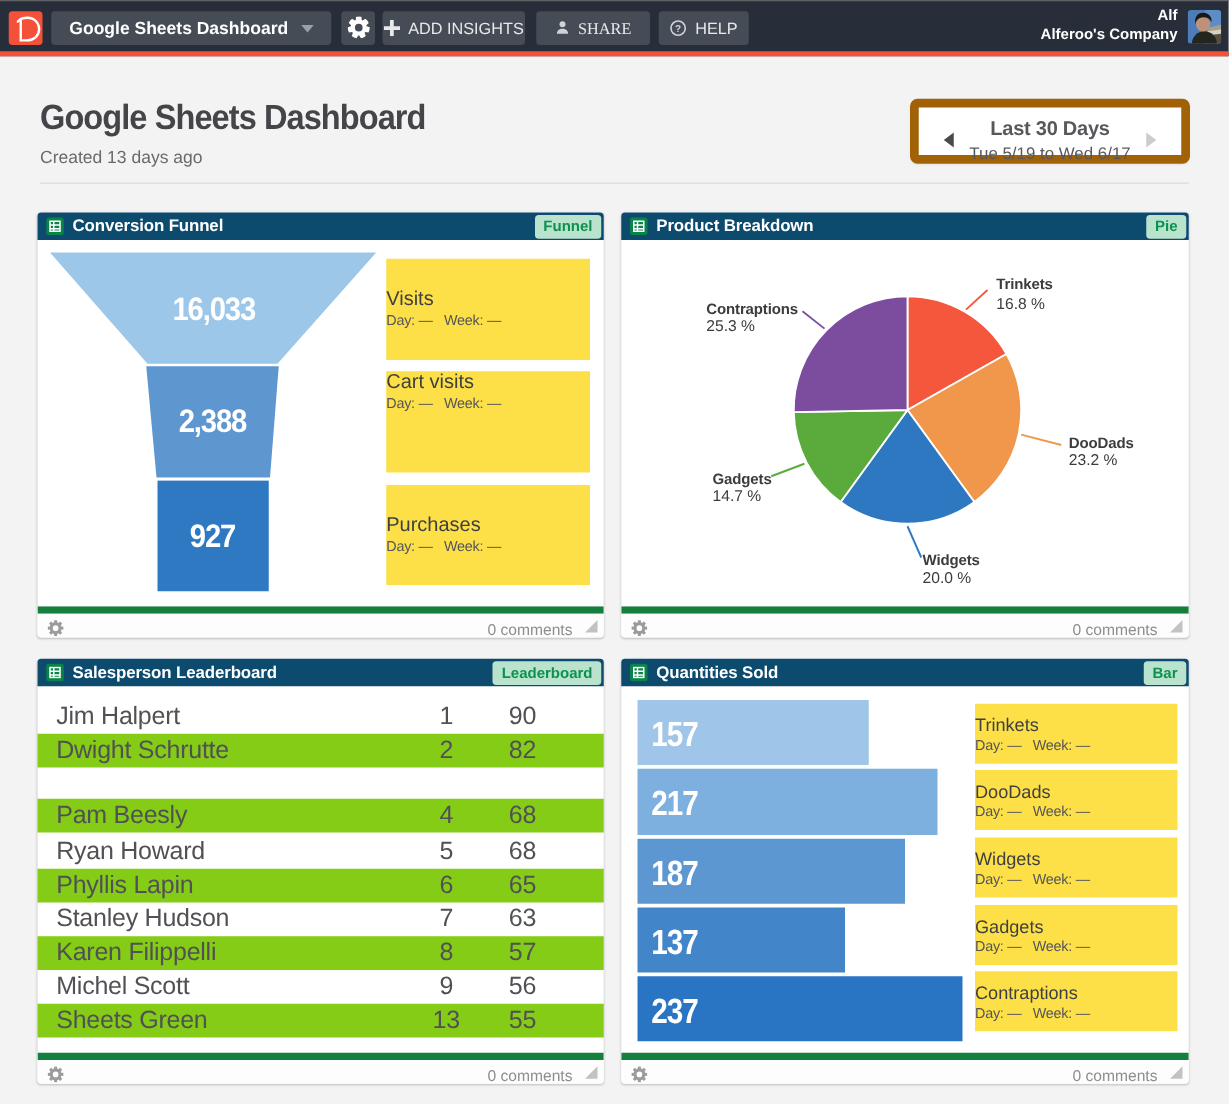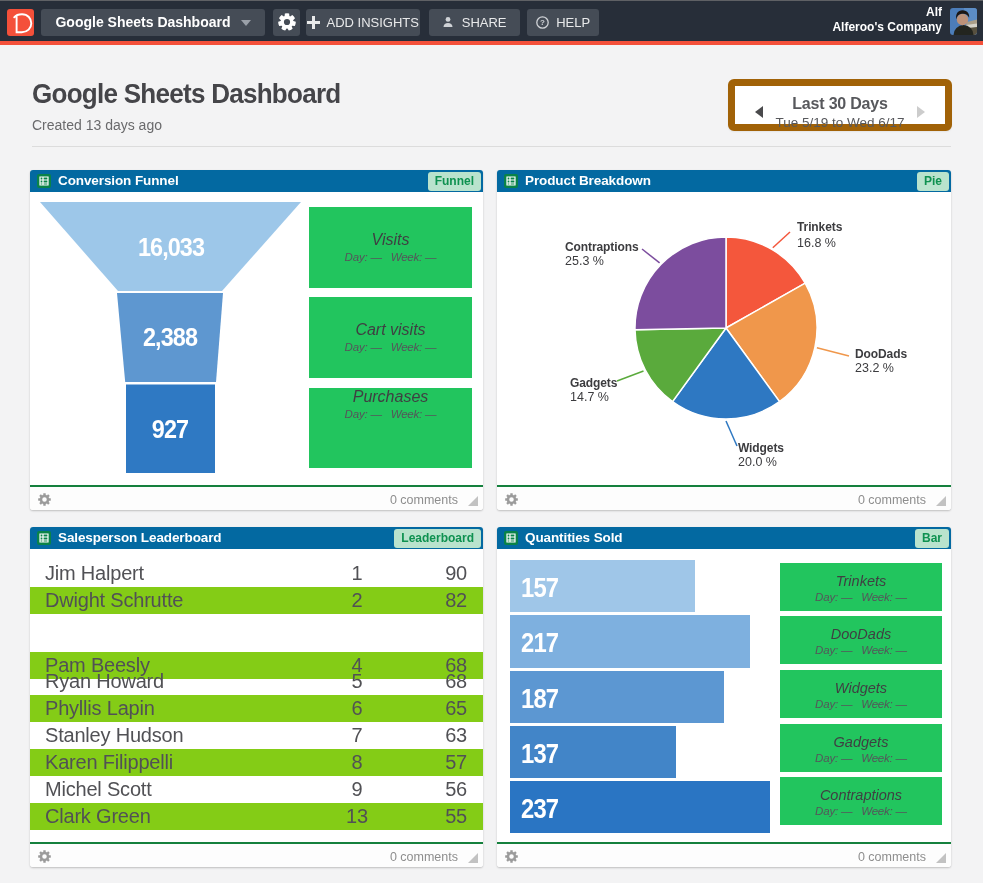--- a/index.html
+++ b/index.html
@@ -7,57 +7,57 @@
 #stage { position:relative; width:983px; height:883px; }
 
 
 .topbar { position:absolute; left:0; top:0; width:983px; height:45px; background:#272e39; border-top:1px solid #5f6165; border-bottom:4px solid #f4503a; }
 .logo { position:absolute; left:7px; top:8px; width:27px; height:27px; background:#f4503a; border-radius:3px; }
 .tbtn { position:absolute; top:8px; height:27px; background:#454c56; border-radius:3px; color:#fff; font-size:13px; font-weight:bold; line-height:27px; text-align:center; }
 .dd { left:41px; width:224px; font-size:14px; }
 .dd .caret { display:inline-block; width:0; height:0; border-left:5px solid transparent; border-right:5px solid transparent; border-top:6px solid #9aa0a8; margin-left:10px; vertical-align:middle; }
 .gearbtn { left:273px; width:27px; }
 .addbtn { left:306px; width:114px; font-weight:normal; font-size:13px; color:#e8e9ea; }
-.sharebtn { left:429px; width:91px; font-weight:normal; font-size:13px; color:#e8e9ea; }
+.sharebtn { left:429px; width:91px; font-weight:normal; font-size:13px; color:#e8e9ea;font-family:Liberation Serif, serif; }
 .helpbtn { left:527px; width:72px; font-weight:normal; font-size:13px; color:#e8e9ea; }
 .acct { position:absolute; right:41px; top:4px; text-align:right; color:#fff; font-size:12px; font-weight:bold; line-height:15px; }
 .avatar { position:absolute; right:6px; top:7px; width:27px; height:27px; border-radius:3px; overflow:hidden; }
 
 
 h1 { position:absolute; left:32px; top:78px; font-size:28px; color:#454549; letter-spacing:-0.8px; transform:scaleX(0.93); transform-origin:0 0; white-space:nowrap; }
 .created { position:absolute; left:32px; top:117px; font-size:14px; color:#6a6a6c;text-align:right; }
 .hr { position:absolute; left:32px; top:146px; width:919px; height:1px; background:#dcdcdc; }
 .datecard { position:absolute; left:728px; top:79px; width:224px; height:52px; background:#fff; border:7px solid #a16207; border-radius:6px; box-shadow:0 1px 2px rgba(0,0,0,0.06); }
 .datecard .t1 { margin-top:9px; text-align:center; font-size:16px; font-weight:bold; color:#57585c; letter-spacing:-0.2px; }
 .datecard .t2 { text-align:center; font-size:13.5px; color:#57585c; margin-top:2px; }
 .caret-l { position:absolute; left:20px; top:20px; width:0; height:0; border-top:6px solid transparent; border-bottom:6px solid transparent; border-right:8px solid #4a4a4c; }
 .caret-r { position:absolute; right:20px; top:20px; width:0; height:0; border-top:6px solid transparent; border-bottom:6px solid transparent; border-left:8px solid #cccccc; }
 
 
 .panel { position:absolute; width:453px; height:340px; background:#fff; border-radius:3px; box-shadow:0 1px 2px rgba(0,0,0,0.22); }
-.phead { position:absolute; left:0; top:0; right:0; height:22px; background:#0369a1; border-radius:3px 3px 0 0;text-align:right; }
+.phead { position:absolute; left:0; top:0; right:0; height:22px; background:#0c4a6e; border-radius:3px 3px 0 0;text-align:right; }
 .phead .ticon { position:absolute; left:7px; top:4px; width:14px; height:14px; background:#0a8348; border-radius:2px; }
 .phead .ptitle { position:absolute; left:28px; top:0; line-height:22px; color:#fff; font-size:13.5px; font-weight:bold; letter-spacing:-0.1px; }
 .badge { position:absolute; right:2px; top:2px; height:19px; line-height:19px; background:#b9e3cd; color:#0e9150; font-size:12px; font-weight:bold; border-radius:3px; padding:0 7px; }
-.pfoot { position:absolute; left:0; right:0; bottom:0; height:25px; background:#fdfdfd; border-top:2px solid #15803d; border-radius:0 0 3px 3px; }
+.pfoot { position:absolute; left:0; right:0; bottom:0; height:25px; background:#fdfdfd; border-top:6px solid #15803d; border-radius:0 0 3px 3px; }
 .pfoot .comments { position:absolute; right:25px; top:6px; font-size:12.5px; color:#8e8e8e; }
 .pfoot .gear { position:absolute; left:8px; top:5px; }
 .pfoot .rsz { position:absolute; right:5px; bottom:4px; width:0; height:0; border-bottom:10px solid #c2c2c2; border-left:10px solid transparent; }
 
 
-.gbox { position:absolute; background:#22c55e; text-align:center; color:#3f3f42;font-style:italic; }
+.gbox { position:absolute; background:#fde047; text-align:left; color:#3f3f42; }
 .gbox .bt { font-size:16px; line-height:18px; }
 .gbox .bs { font-size:11.5px; color:#55555a; margin-top:2px; letter-spacing:-0.2px; }
 
 
 .lrow { position:absolute; left:0; width:453px; height:27px; font-size:20px; color:#515155; line-height:26px; letter-spacing:-0.2px; }
 .lrow.alt { background:#84cc16; }
 .lrow .nm { position:absolute; left:15px; }
 .lrow .rk { position:absolute; left:297px; width:60px; text-align:center; }
-.lrow .vl { position:absolute; left:377px; width:60px; text-align:right; }
+.lrow .vl { position:absolute; left:377px; width:60px; text-align:left; }
 
 
 .bval { position:absolute; color:#fff; font-weight:bold; font-size:28px; letter-spacing:-1px; transform:scaleX(0.85); transform-origin:0 0; }
 </style>
 </head>
 <body>
 <div id="stage">
 
   <div class="topbar">
     <div class="logo"><svg width="26" height="26" viewBox="0 0 26 26">
@@ -123,25 +123,25 @@
       <rect x="96" y="184.5" width="89" height="88.5" fill="#2f79c3"></rect>
       <text x="141" y="56" text-anchor="middle" fill="#fff" font-size="26" font-weight="bold" letter-spacing="-1" transform="translate(141 0) scale(0.9 1) translate(-141 0)">16,033</text>
       <text x="140" y="146" text-anchor="middle" fill="#fff" font-size="26" font-weight="bold" letter-spacing="-1" transform="translate(140 0) scale(0.9 1) translate(-140 0)">2,388</text>
       <text x="140" y="238" text-anchor="middle" fill="#fff" font-size="26" font-weight="bold" letter-spacing="-1" transform="translate(140 0) scale(0.9 1) translate(-140 0)">927</text>
     </svg>
     <div class="gbox" style="left:279px; top:37px; width:163px; height:81px;">
       <div class="bt" style="margin-top:24px">Visits</div>
       <div class="bs">Day: — &nbsp; Week: —</div>
     </div>
     <div class="gbox" style="left:279px; top:127px; width:163px; height:81px;">
-      <div class="bt" style="margin-top:24px">Cart visits</div>
+      <div class="bt" style="">Cart visits</div>
       <div class="bs">Day: — &nbsp; Week: —</div>
     </div>
     <div class="gbox" style="left:279px; top:218px; width:163px; height:80px;">
-      <div class="bt" style="">Purchases</div>
+      <div class="bt" style="margin-top:24px">Purchases</div>
       <div class="bs">Day: — &nbsp; Week: —</div>
     </div>
     <div class="pfoot">
       <div class="gear"><svg width="13" height="13" viewBox="0 0 16 16">
             <path fill="#9b9b9b" fill-rule="evenodd" d="M15.66 6.51 A7.8 7.8 0 0 1 15.66 9.49 L13.72 9.43 A5.9 5.9 0 0 1 13.06 11.04 L14.47 12.36 A7.8 7.8 0 0 1 12.36 14.47 L11.04 13.06 A5.9 5.9 0 0 1 9.43 13.72 L9.49 15.66 A7.8 7.8 0 0 1 6.51 15.66 L6.57 13.72 A5.9 5.9 0 0 1 4.96 13.06 L3.64 14.47 A7.8 7.8 0 0 1 1.53 12.36 L2.94 11.04 A5.9 5.9 0 0 1 2.28 9.43 L0.34 9.49 A7.8 7.8 0 0 1 0.34 6.51 L2.28 6.57 A5.9 5.9 0 0 1 2.94 4.96 L1.53 3.64 A7.8 7.8 0 0 1 3.64 1.53 L4.96 2.94 A5.9 5.9 0 0 1 6.57 2.28 L6.51 0.34 A7.8 7.8 0 0 1 9.49 0.34 L9.43 2.28 A5.9 5.9 0 0 1 11.04 2.94 L12.36 1.53 A7.8 7.8 0 0 1 14.47 3.64 L13.06 4.96 A5.9 5.9 0 0 1 13.72 6.57 Z M10.80 8.00 A2.8 2.8 0 1 0 5.20 8.00 A2.8 2.8 0 1 0 10.80 8.00 Z"></path>
           </svg></div>
       <div class="comments">0 comments</div>
       <div class="rsz"></div>
     </div>
   </div>
@@ -196,21 +196,21 @@
     <div class="lrow" style="top:33px">
         <span class="nm">Jim Halpert</span>
         <span class="rk">1</span>
         <span class="vl">90</span>
       </div>
     <div class="lrow alt" style="top:60px">
         <span class="nm">Dwight Schrutte</span>
         <span class="rk">2</span>
         <span class="vl">82</span>
       </div>
-    <div class="lrow alt" style="top:125px">
+    <div class="lrow alt" style="top:112px">
         <span class="nm">Pam Beesly</span>
         <span class="rk">4</span>
         <span class="vl">68</span>
       </div>
     <div class="lrow" style="top:141px">
         <span class="nm">Ryan Howard</span>
         <span class="rk">5</span>
         <span class="vl">68</span>
       </div>
     <div class="lrow alt" style="top:168px">
@@ -227,21 +227,21 @@
         <span class="nm">Karen Filippelli</span>
         <span class="rk">8</span>
         <span class="vl">57</span>
       </div>
     <div class="lrow" style="top:249px">
         <span class="nm">Michel Scott</span>
         <span class="rk">9</span>
         <span class="vl">56</span>
       </div>
     <div class="lrow alt" style="top:276px">
-        <span class="nm">Clark Green</span>
+        <span class="nm">Sheets Green</span>
         <span class="rk">13</span>
         <span class="vl">55</span>
       </div>
     <div class="pfoot">
       <div class="gear"><svg width="13" height="13" viewBox="0 0 16 16">
             <path fill="#9b9b9b" fill-rule="evenodd" d="M15.66 6.51 A7.8 7.8 0 0 1 15.66 9.49 L13.72 9.43 A5.9 5.9 0 0 1 13.06 11.04 L14.47 12.36 A7.8 7.8 0 0 1 12.36 14.47 L11.04 13.06 A5.9 5.9 0 0 1 9.43 13.72 L9.49 15.66 A7.8 7.8 0 0 1 6.51 15.66 L6.57 13.72 A5.9 5.9 0 0 1 4.96 13.06 L3.64 14.47 A7.8 7.8 0 0 1 1.53 12.36 L2.94 11.04 A5.9 5.9 0 0 1 2.28 9.43 L0.34 9.49 A7.8 7.8 0 0 1 0.34 6.51 L2.28 6.57 A5.9 5.9 0 0 1 2.94 4.96 L1.53 3.64 A7.8 7.8 0 0 1 3.64 1.53 L4.96 2.94 A5.9 5.9 0 0 1 6.57 2.28 L6.51 0.34 A7.8 7.8 0 0 1 9.49 0.34 L9.43 2.28 A5.9 5.9 0 0 1 11.04 2.94 L12.36 1.53 A7.8 7.8 0 0 1 14.47 3.64 L13.06 4.96 A5.9 5.9 0 0 1 13.72 6.57 Z M10.80 8.00 A2.8 2.8 0 1 0 5.20 8.00 A2.8 2.8 0 1 0 10.80 8.00 Z"></path>
           </svg></div>
       <div class="comments">0 comments</div>
       <div class="rsz"></div>
     </div>

